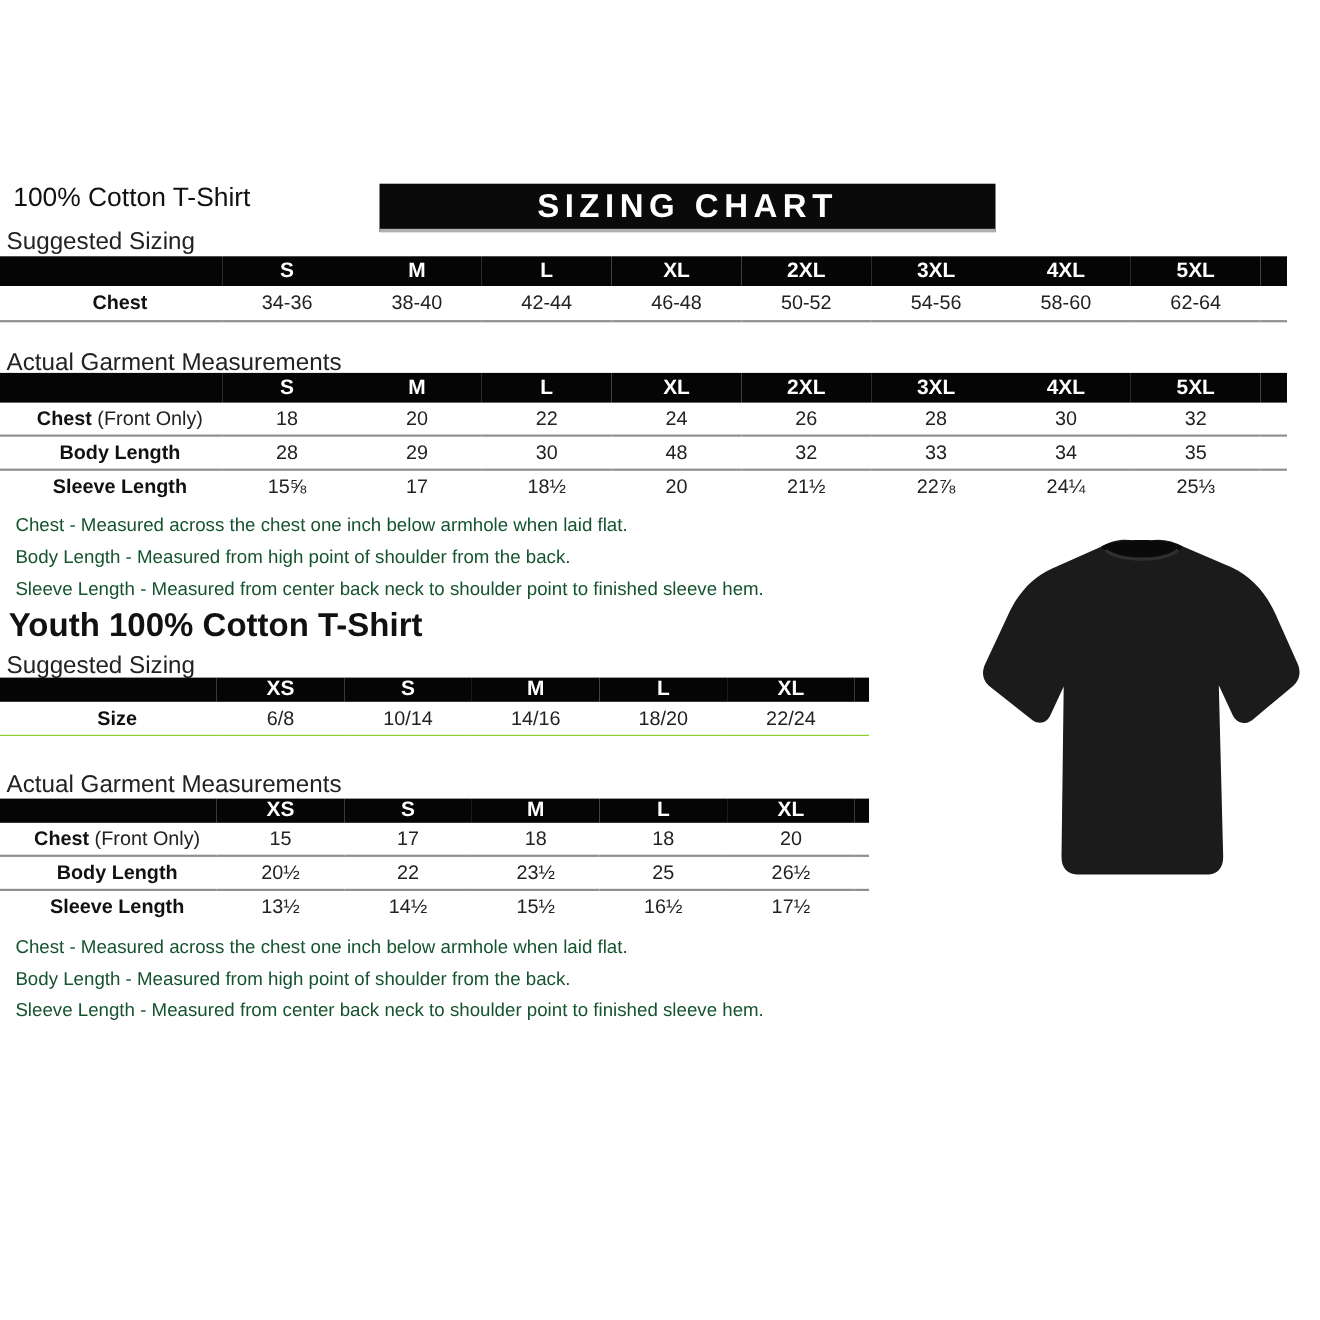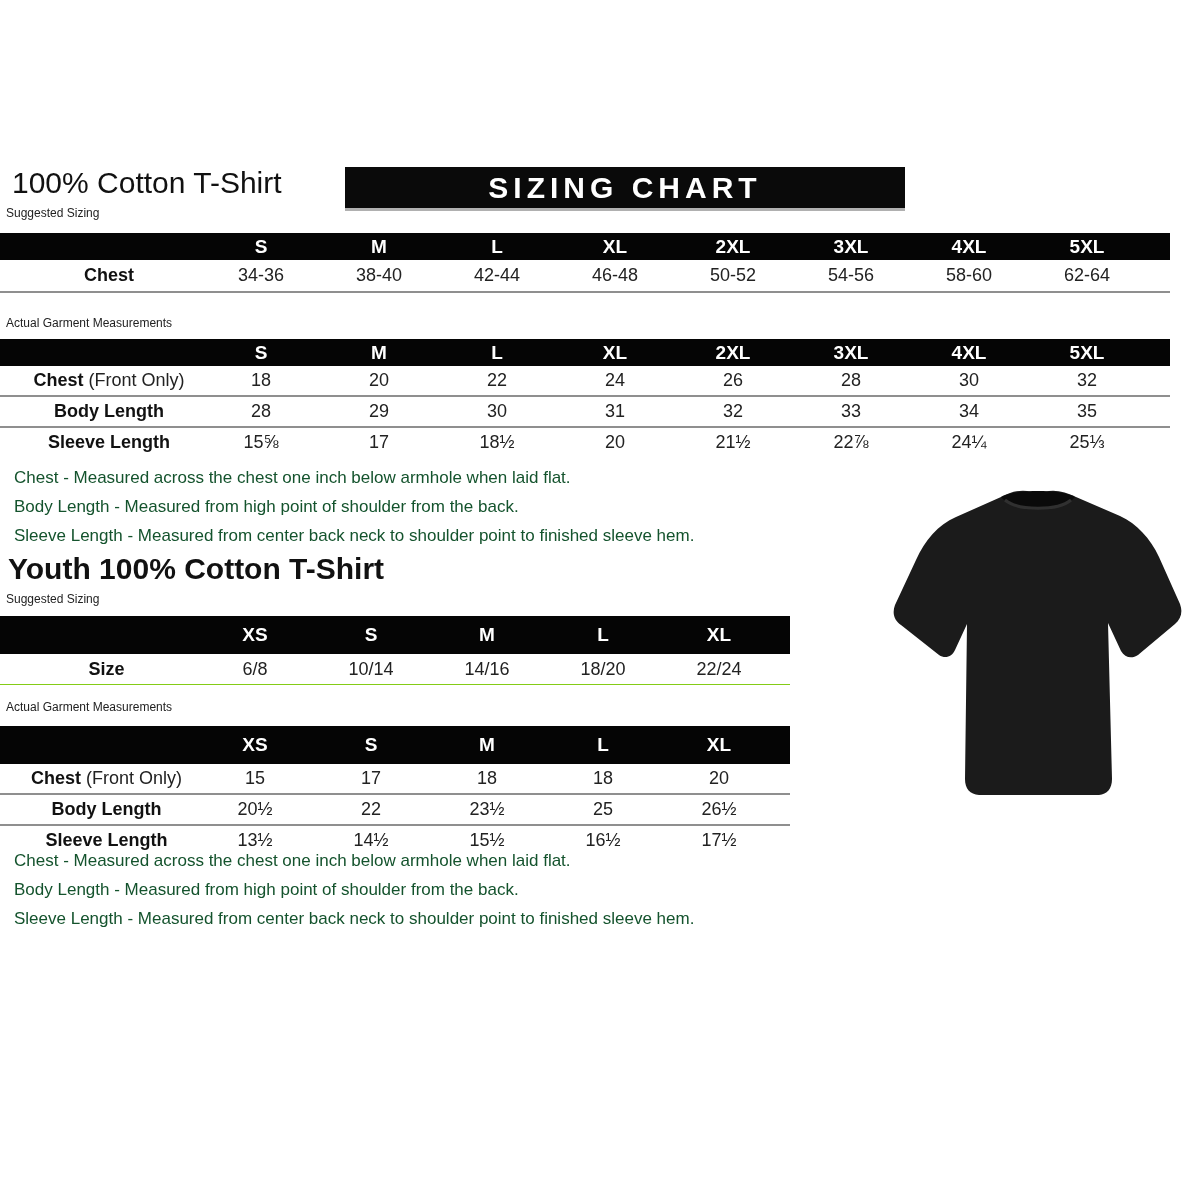--- a/index.html
+++ b/index.html
@@ -2,45 +2,45 @@
 <html><head>
 <meta charset="utf-8">
 <style>
   html,body{margin:0;padding:0;}
   body{
     width:1200px;height:1200px;background:#ffffff;position:relative;
     font-family:"Liberation Sans","DejaVu Sans",sans-serif;color:#1c1c1c;
     -webkit-font-smoothing:antialiased;
   }
   .abs{position:absolute;}
-  .page-title{left:12px;top:166px;font-size:30px;font-weight:400;color:#111;}
+  .page-title{left:12px;top:166px;font-size:24px;font-weight:400;color:#111;}
   .banner{
     left:345px;top:167px;width:560px;height:41px;background:#0a0a0a;
     color:#ffffff;font-weight:bold;font-size:30px;letter-spacing:5px;
     text-align:center;line-height:41px;border-bottom:3px solid #b0b0b0;
   }
-  .section-label{font-size:12px;color:#222;}
+  .section-label{font-size:22px;color:#222;}
   .size-table{border-collapse:collapse;table-layout:fixed;}
   .size-table th{
     background:#050505;color:#ffffff;font-weight:bold;font-size:19px;
     text-align:center;padding:0;
   }
   .size-table td{
     font-size:18px;text-align:center;padding:0;vertical-align:middle;color:#222;
   }
   .size-table td.lbl{text-align:center;padding-left:16px;}
   .b{font-weight:bold;color:#111;}
   
   #adult-suggested-table th,#adult-actual-table th{height:27px;}
   #adult-suggested-table td{height:31px;}
   #adult-actual-table td{height:29px;}
   #adult-suggested-table tbody tr{border-bottom:2px solid #8f8f8f;}
   #adult-actual-table tbody tr:not(:last-child){border-bottom:2px solid #8f8f8f;}
   
-  #youth-suggested-table th,#youth-actual-table th{height:38px;}
+  #youth-suggested-table th,#youth-actual-table th{height:22px;}
   #youth-suggested-table td{height:30px;}
   #youth-actual-table td{height:29px;}
   #youth-suggested-table tbody tr{border-bottom:1px solid #84cc16;}
   #youth-actual-table tbody tr:not(:last-child){border-bottom:2px solid #8f8f8f;}
   .notes p{margin:0;font-size:17px;line-height:29px;color:#14532d;}
   .youth-title{left:8px;top:552px;font-size:30px;font-weight:bold;color:#111;text-align:center;}
 </style>
 </head>
 <body>
 
@@ -132,21 +132,21 @@
       <td>28</td>
       <td>30</td>
       <td>32</td>
       <td></td>
     </tr>
     <tr>
       <td class="lbl"><span class="b">Body Length</span><span></span></td>
       <td>28</td>
       <td>29</td>
       <td>30</td>
-      <td>31</td>
+      <td>48</td>
       <td>32</td>
       <td>33</td>
       <td>34</td>
       <td>35</td>
       <td></td>
     </tr>
     <tr>
       <td class="lbl"><span class="b">Sleeve Length</span><span></span></td>
       <td>15⅝</td>
       <td>17</td>

